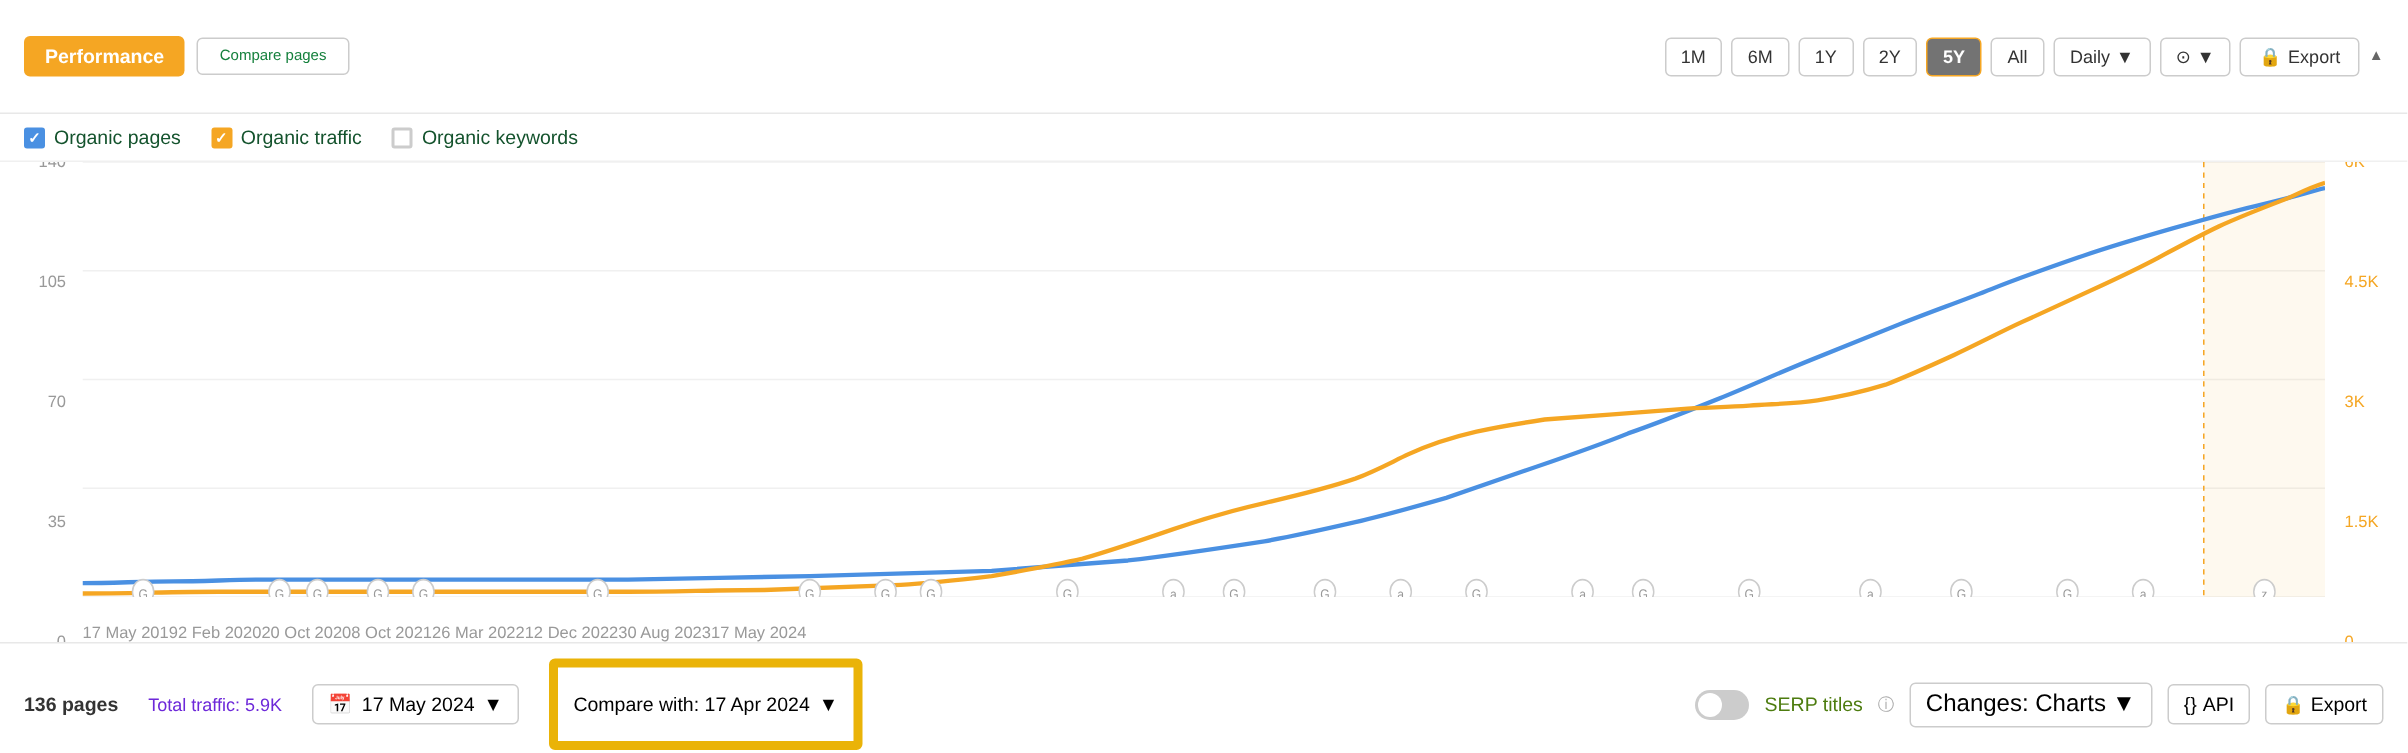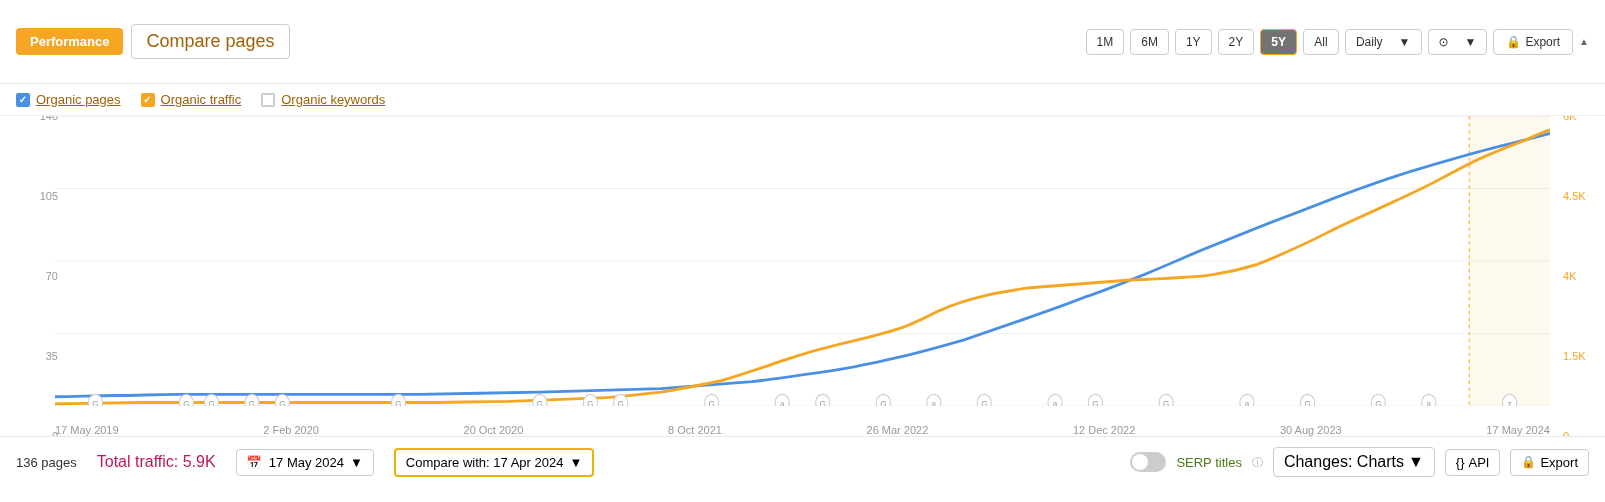--- a/index.html
+++ b/index.html
@@ -8,83 +8,83 @@
     .top-bar {
       display: flex; align-items: center; justify-content: space-between;
       padding: 24px 16px; border-bottom: 1px solid #e8e8e8;
     }
     .top-left { display: flex; align-items: center; gap: 8px; }
     .btn-performance {
       background: #f5a623; color: #fff; border: none; border-radius: 4px;
       padding: 6px 14px; font-size: 13px; font-weight: 600; cursor: pointer;
     }
     .btn-compare {
-      background: #fff; color: #a16207; border: 1px solid #ccc; border-radius: 4px;
-      padding: 6px 14px; font-size: 18px; cursor: pointer;
+      background: #fff; color: #15803d; border: 1px solid #ccc; border-radius: 4px;
+      padding: 6px 14px; font-size: 10px; cursor: pointer;
     }
     .top-right { display: flex; align-items: center; gap: 6px; }
     .period-btn {
       background: #fff; color: #333; border: 1px solid #ccc; border-radius: 4px;
       padding: 5px 10px; font-size: 12px; cursor: pointer; min-width: 36px; text-align: center;
     }
     .period-btn.active { background: #737373; color: #fff; border-color: #f5a623; font-weight: 600; }
     .dropdown-btn {
       background: #fff; color: #333; border: 1px solid #ccc; border-radius: 4px;
-      padding: 5px 10px; font-size: 12px; cursor: pointer; display: flex; align-items: center; gap: 16px;
+      padding: 5px 10px; font-size: 12px; cursor: pointer; display: flex; align-items: center; gap: 4px;
     }
     .export-btn {
       background: #fff; color: #333; border: 1px solid #ccc; border-radius: 4px;
       padding: 5px 12px; font-size: 12px; cursor: pointer; display: flex; align-items: center; gap: 4px;
     }
     .chevron-up { font-size: 10px; color: #666; }
 
     .legend-bar {
       display: flex; align-items: center; gap: 20px;
       padding: 8px 16px; border-bottom: 1px solid #f0f0f0;
     }
     .legend-item { display: flex; align-items: center; gap: 6px; cursor: pointer; }
     .checkbox-blue { width: 14px; height: 14px; background: #4a90e2; border-radius: 2px; display: flex; align-items: center; justify-content: center; }
     .checkbox-orange { width: 14px; height: 14px; background: #f5a623; border-radius: 2px; display: flex; align-items: center; justify-content: center; }
     .checkbox-empty { width: 14px; height: 14px; border: 2px solid #ccc; border-radius: 2px; }
     .checkmark { color: #fff; font-size: 10px; font-weight: bold; }
-    .legend-label { font-size: 13px; color: #a16207; text-decoration: underline; }
+    .legend-label { font-size: 13px; color: #14532d; }
 
     .chart-container {
       position: relative; width: 100%; height: 320px; padding: 10px 55px 50px 55px;
       overflow: hidden;
     }
 
     
-    .y-axis-left { position: absolute; left: 16px; top: 0; height: 100%; width: 50px; text-align: right; }
+    .y-axis-left { position: absolute; left: 2px; top: 0; height: 100%; width: 50px; text-align: right; }
     .y-label-left {
       position: absolute; right: 8px; font-size: 11px; color: #999;
       transform: translateY(50%);
     }
 
     
     .y-axis-right { position: absolute; right: 0; top: 0; height: 100%; width: 50px; }
     .y-label-right {
       position: absolute; left: 8px; font-size: 11px; color: #f5a623;
       transform: translateY(50%);
     }
 
     .bottom-bar {
       display: flex; align-items: center; gap: 20px;
       padding: 10px 16px; border-top: 1px solid #e8e8e8; background: #fff;
     }
-    .pages-count { font-size: 13px; font-weight: 400; color: #333; }
-    .traffic-info { font-size: 16px; color: #be185d; }
+    .pages-count { font-size: 13px; font-weight: 700; color: #333; }
+    .traffic-info { font-size: 12px; color: #6d28d9; }
     .date-btn {
       display: flex; align-items: center; gap: 6px;
       border: 1px solid #ccc; border-radius: 4px; padding: 5px 10px;
       font-size: 13px; cursor: pointer; background: #fff;
     }
     .compare-btn {
       display: flex; align-items: center; gap: 6px;
-      border: 2px solid #eab308; border-radius: 4px; padding: 5px 10px;
+      border: 6px solid #eab308; border-radius: 4px; padding: 17px 10px;
       font-size: 13px; cursor: pointer; background: #fff;
     }
     .bottom-right { display: flex; align-items: center; gap: 10px; margin-left: auto; }
     .toggle {
       width: 36px; height: 20px; background: #ccc; border-radius: 10px;
       position: relative; cursor: pointer;
     }
     .toggle-knob {
       width: 16px; height: 16px; background: #fff; border-radius: 50%;
       position: absolute; top: 2px; left: 2px;
@@ -161,21 +161,21 @@
     <span class="y-label-left" style="bottom: 100%;">140</span>
     <span class="y-label-left" style="bottom: 75%; margin-top: 35px;">105</span>
     <span class="y-label-left" style="bottom: 50%;">70</span>
     <span class="y-label-left" style="bottom: 25%;">35</span>
     <span class="y-label-left" style="bottom: 0%;">0</span>
   </div>
 
   <div class="y-axis-right">
     <span class="y-label-right" style="bottom: 100%;">6K</span>
     <span class="y-label-right" style="bottom: 75%;">4.5K</span>
-    <span class="y-label-right" style="bottom: 50%;">4K</span>
+    <span class="y-label-right" style="bottom: 50%;">3K</span>
     <span class="y-label-right" style="bottom: 25%;">1.5K</span>
     <span class="y-label-right" style="bottom: 0%;">0</span>
   </div>
 
   <svg style="position:absolute; left:55px; right:55px; top:0; bottom:30px; width:calc(100% - 110px); height:calc(100% - 30px);" viewBox="0 0 1480 250" preserveAspectRatio="none">
 
     <line x1="0" y1="0" x2="1480" y2="0" stroke="#f0f0f0" stroke-width="1"></line>
     <line x1="0" y1="62.5" x2="1480" y2="62.5" stroke="#f0f0f0" stroke-width="1"></line>
     <line x1="0" y1="125" x2="1480" y2="125" stroke="#f0f0f0" stroke-width="1"></line>
     <line x1="0" y1="187.5" x2="1480" y2="187.5" stroke="#f0f0f0" stroke-width="1"></line>
@@ -304,21 +304,21 @@
       <text x="1310" y="251" text-anchor="middle" font-size="8" fill="#999">G</text>
 
       <circle cx="1360" cy="247" r="7" fill="white" stroke="#ccc" stroke-width="1"></circle>
       <text x="1360" y="251" text-anchor="middle" font-size="8" fill="#999">a</text>
 
       <circle cx="1440" cy="247" r="7" fill="white" stroke="#ccc" stroke-width="1"></circle>
       <text x="1440" y="251" text-anchor="middle" font-size="8" fill="#999">z</text>
     </g>
   </svg>
 
-  <div style="position:absolute; bottom:0; left:55px; right:55px; display:flex; justify-content:space-between;">
+  <div style="position:absolute; bottom:0; left:55px; right:55px; display:flex; justify-content:flex-start;">
     <span style="font-size:11px; color:#999;">17 May 2019</span>
     <span style="font-size:11px; color:#999;">2 Feb 2020</span>
     <span style="font-size:11px; color:#999;">20 Oct 2020</span>
     <span style="font-size:11px; color:#999;">8 Oct 2021</span>
     <span style="font-size:11px; color:#999;">26 Mar 2022</span>
     <span style="font-size:11px; color:#999;">12 Dec 2022</span>
     <span style="font-size:11px; color:#999;">30 Aug 2023</span>
     <span style="font-size:11px; color:#999;">17 May 2024</span>
   </div>
 </div>

